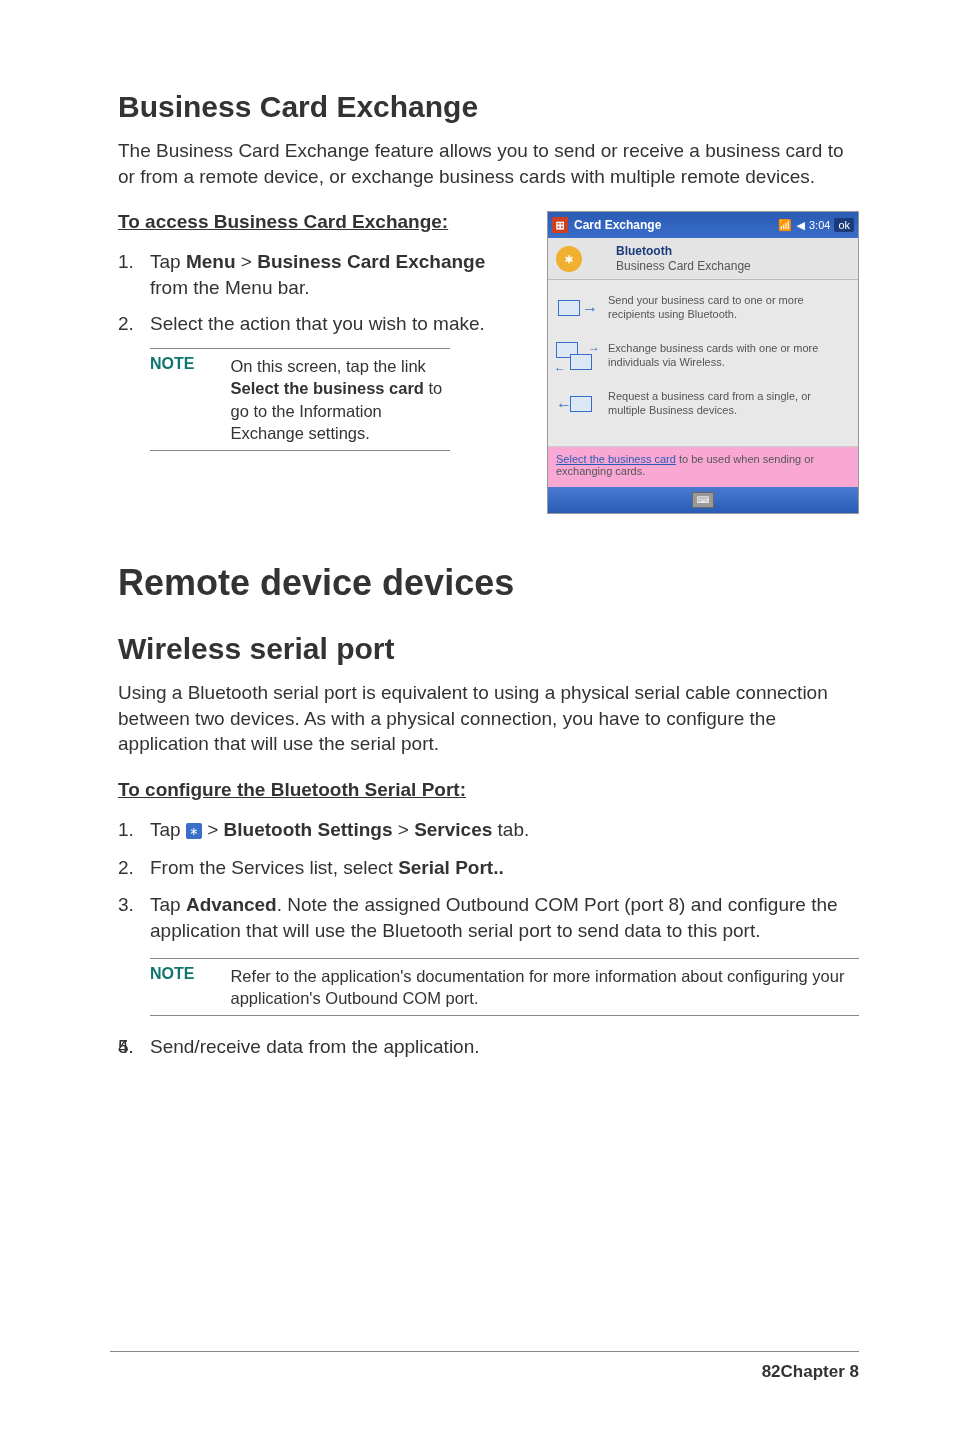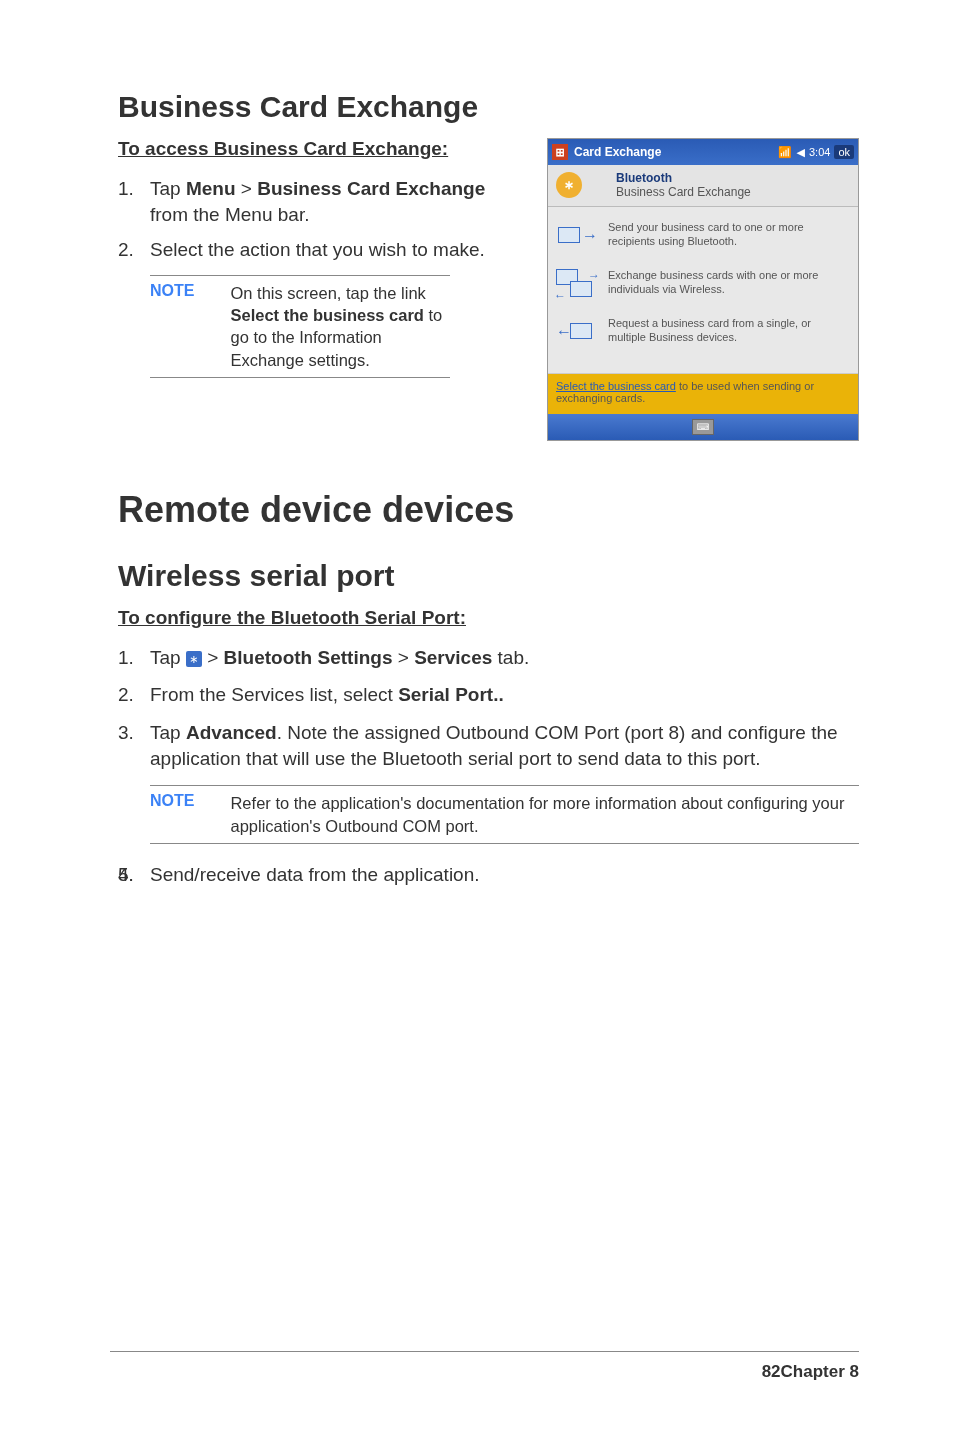--- a/index.html
+++ b/index.html
@@ -78,21 +78,21 @@
     padding: 6px 0;
     margin-top: 14px;
     margin-bottom: 18px;
     margin-left: 32px;
     display: flex;
     gap: 36px;
   }
   .note-label {
     font-size: 16px;
     font-weight: bold;
-    color: #3b82f6;
+    color: #0f766e;
     white-space: nowrap;
   }
   .note-text {
     font-size: 16.5px;
     line-height: 1.35;
     color: #333;
   }
   .note-text .bold { font-weight: bold; }
 
   
@@ -146,21 +146,21 @@
   .ss-item-icon {
     width:42px; height:30px; flex-shrink:0;
     position:relative;
   }
   .card-ic {
     width:22px;height:16px;border:1px solid #3a6ec8;
     background:#dce8f5;position:absolute;
   }
   .ss-item-txt { font-size:11px; color:#555; line-height:1.25; }
   .ss-footer {
-    background:#eab308;
+    background:#f9a8d4;
     padding:6px 8px 10px 8px;
     font-size:11px;
     color:#555;
     border-top:1px solid #ccc;
   }
   .ss-footer .link { color:#2a5bb5; text-decoration:underline; }
   .ss-bottombar {
     background: linear-gradient(#4a7ad0, #2a5bb5);
     height:26px;
     display:flex;align-items:center;justify-content:center;
@@ -192,20 +192,21 @@
   .second-list { margin-top:4px; }
   .second-list li { margin-bottom:12px; }
 </style>
 </head>
 <body>
 
 <div class="page">
 
   <h2 class="section-primary">Business Card Exchange</h2>
 
+  <p class="body-text">The Business Card Exchange feature allows you to send or receive a business card to or from a remote device, or exchange business cards with multiple remote devices.</p>
 
   <div class="top-row">
     <div class="top-left">
       <h3 class="sub-heading">To access Business Card Exchange:</h3>
       <ol>
         <li>
           <span class="num">1.</span>
           <span>Tap </span><span class="bold">Menu</span><span> &gt; </span><span class="bold">Business Card Exchange</span><span> from the Menu bar.</span>
         </li>
         <li>
@@ -270,20 +271,21 @@
       <div class="ss-bottombar">
         <div class="ss-kb">⌨</div>
       </div>
     </div>
   </div>
 
   <h1 class="section-major">Remote device devices</h1>
 
   <h2 class="section-primary">Wireless serial port</h2>
 
+  <p class="body-text">Using a Bluetooth serial port is equivalent to using a physical serial cable connection between two devices. As with a physical connection, you have to configure the application that will use the serial port.</p>
 
   <h3 class="sub-heading">To configure the Bluetooth Serial Port:</h3>
 
   <ol class="second-list">
     <li>
       <span class="num">1.</span>
       <span>Tap </span><span class="inline-icon">∗</span><span> &gt; </span><span class="bold">Bluetooth Settings</span><span> &gt; </span><span class="bold">Services</span><span> tab.</span>
     </li>
     <li>
       <span class="num">2.</span>

